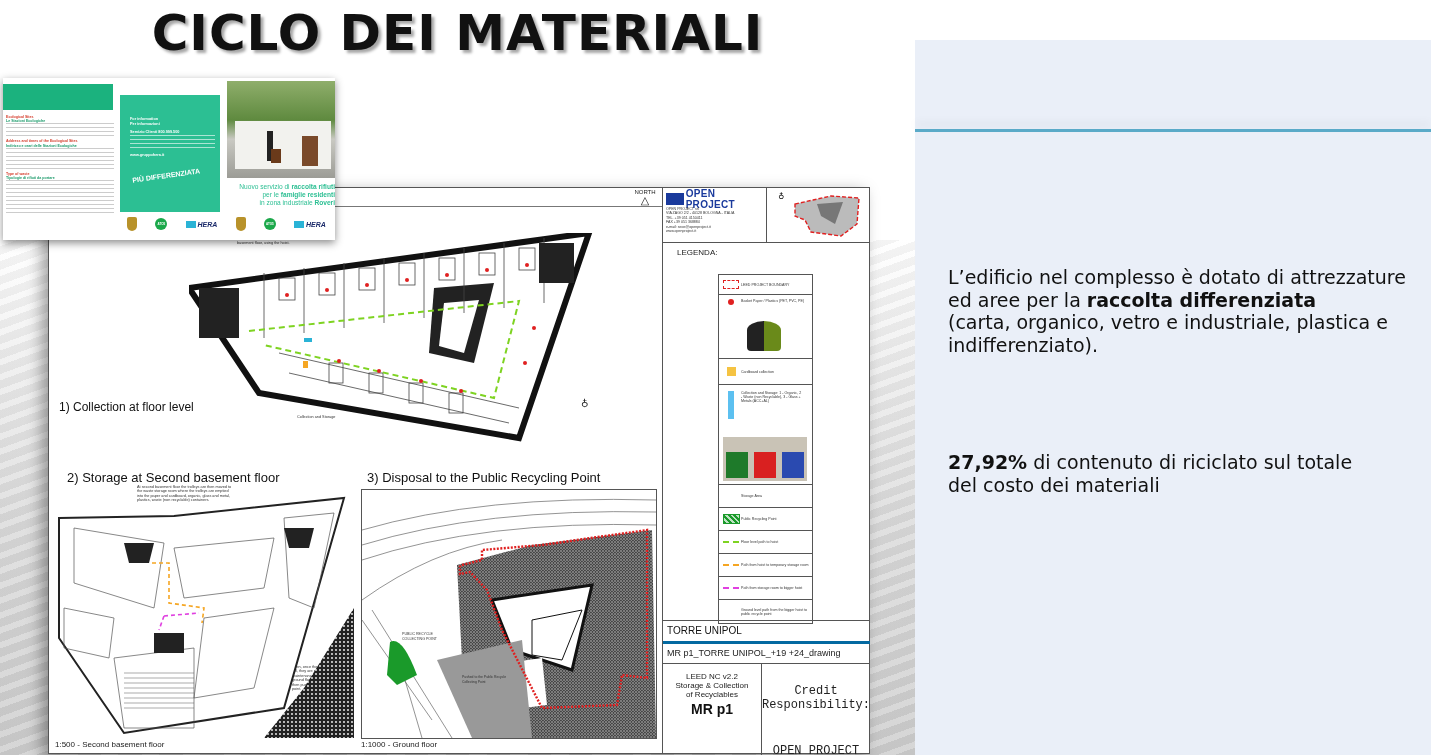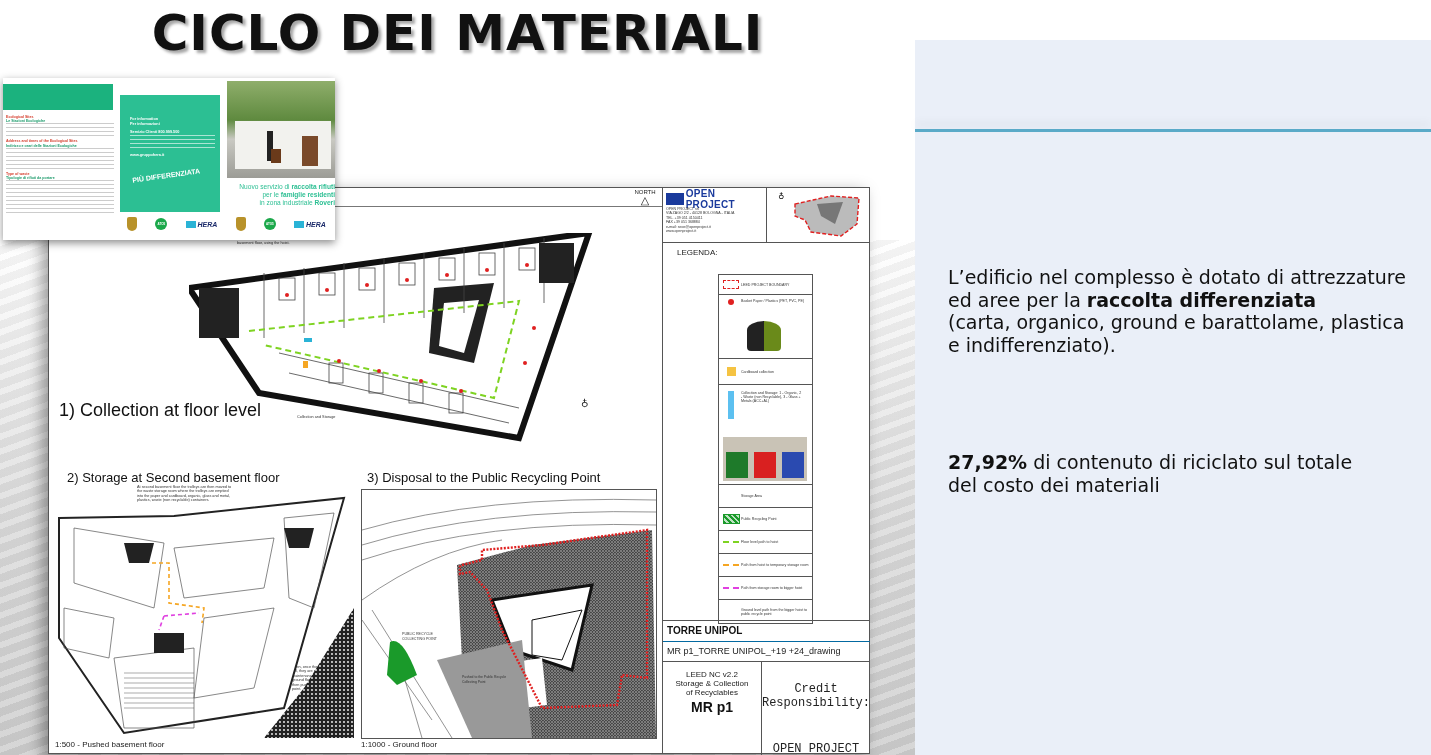--- a/index.html
+++ b/index.html
@@ -26,21 +26,21 @@
   .logo .mark{width:18px;height:12px;background:#1a3a9c;}
   .logo .name{font-family:"Liberation Sans",sans-serif;font-weight:bold;font-size:10px;color:#1a3a9c;margin-left:2px;letter-spacing:.3px;}
   .addr{position:absolute;left:3px;top:19px;font-family:"Liberation Sans",sans-serif;font-size:3.6px;line-height:4.4px;color:#333;width:98px;}
   .keyplan{position:absolute;left:103px;top:0;width:104px;height:54px;border-bottom:1px solid #555;}
   .legenda-label{position:absolute;left:14px;top:60px;font-family:"Liberation Sans",sans-serif;font-size:8px;color:#222;}
   .legend-table{position:absolute;left:55px;top:86px;width:93px;border:1px solid #555;}
   .lg-row{border-bottom:1px solid #555;position:relative;display:flex;align-items:center;font-family:"Liberation Sans",sans-serif;font-size:3.6px;color:#333;padding:0 2px;box-sizing:border-box;}
   .lg-row:last-child{border-bottom:none;}
   .lg-sym{width:20px;flex:0 0 20px;display:flex;justify-content:center;align-items:center;}
   .proj-box{position:absolute;left:0;top:432px;width:207px;border-top:1px solid #555;}
-  .proj-title{height:20px;border-bottom:1px solid #0369a1;font-family:"Liberation Sans",sans-serif;font-weight:bold;font-size:10px;line-height:20px;padding-left:4px;color:#111;}
+  .proj-title{height:20px;border-bottom:3px solid #0369a1;font-family:"Liberation Sans",sans-serif;font-weight:normal;font-size:10px;line-height:20px;padding-left:4px;color:#111;}
   .proj-file{height:19px;border-bottom:1px solid #555;font-family:"Liberation Sans",sans-serif;font-size:9px;line-height:19px;padding-left:4px;color:#222;}
   .proj-bottom{display:flex;height:93px;}
   .pb-left{width:115px;border-right:1px solid #555;text-align:center;font-family:"Liberation Sans",sans-serif;font-size:8px;color:#222;padding-top:8px;box-sizing:border-box;}
   .pb-right{flex:1;text-align:center;font-family:Liberation Mono, monospace;font-size:12px;color:#222;padding-top:8px;box-sizing:border-box;margin-top:12px;}
   .mr{font-weight:bold;font-size:14px;color:#111;display:block;margin-top:2px;}
   .plan-label{position:absolute;font-family:"Liberation Sans",sans-serif;color:#111;}
   .plan-box{position:absolute;border:1px solid #555;overflow:hidden;background:#fff;}
   .scale{position:absolute;font-family:"Liberation Sans",sans-serif;font-size:8px;color:#222;}
   .note{position:absolute;font-family:"Liberation Sans",sans-serif;font-size:3.8px;line-height:4.4px;color:#333;}
   
@@ -64,36 +64,36 @@
 <body>
 
 <div class="bg-photo"></div>
 
 <div class="title">CICLO DEI MATERIALI</div>
 
 <div class="right-panel">
   <div class="rp-rule" style="top:89px;"></div>
   <div class="rp-text" style="top:226px;width:460px;">
     <span>L’edificio nel complesso è dotato di attrezzature ed aree per la </span><b>raccolta differenziata</b><br>
-    <span>(carta, organico, ground e barattolame, plastica e indifferenziato).</span>
+    <span>(carta, organico, vetro e industriale, plastica e indifferenziato).</span>
   </div>
   <div class="rp-text" style="top:411px;width:420px;">
     <b>27,92%</b><span> di contenuto di riciclato sul totale del costo dei materiali</span>
   </div>
   <div class="rp-rule" style="top:741px;"></div>
 </div>
 
 <div class="sheet">
   <div class="sheet-top"></div>
   <div class="north">
     <span>NORTH</span>
     <span class="arrow">△</span>
   </div>
 
-  <div class="plan-label" style="left:10px;top:212px;font-size:18px;">1) Collection at floor level</div>
+  <div class="plan-label" style="left:10px;top:212px;font-size:12px;">1) Collection at floor level</div>
   <div class="note" style="left:188px;top:53px;width:110px;">basement floor, using the hoist.</div>
   <div class="note" style="left:248px;top:227px;width:60px;">Collection and Storage</div>
   <svg style="position:absolute;left:140px;top:45px;" width="420" height="210" viewBox="0 0 420 210">
     <polygon points="0,55 400,0 330,205 70,160" fill="#fff" stroke="#111" stroke-width="6"></polygon>
     <polygon points="245,55 305,50 285,130 240,120" fill="#222"></polygon>
     <polygon points="255,70 290,67 275,120 250,113" fill="#fff"></polygon>
     <g stroke="#444" stroke-width="0.8" fill="none">
       <path d="M75,40 V105 M115,35 V100 M155,30 V95 M195,25 V90 M235,20 V85 M275,15 V80 M315,10 V75 M355,5 V70"></path>
       <path d="M90,120 L330,175 M100,140 L320,190"></path>
       <rect x="90" y="45" width="16" height="22"></rect>
@@ -153,21 +153,21 @@
     </g>
     <polygon points="70,55 100,55 95,75 75,75" fill="#222"></polygon>
     <polygon points="230,40 260,40 255,60 235,60" fill="#222"></polygon>
     <rect x="100" y="145" width="30" height="20" fill="#222"></rect>
     <g stroke="#555" stroke-width="0.5">
         <path d="M70,185 H140 M70,190 H140 M70,195 H140 M70,200 H140 M70,205 H140 M70,210 H140 M70,215 H140 M70,220 H140"></path>
       </g>
     <path d="M98,75 H115 V115 L150,120 L148,135" stroke="#f5a623" stroke-width="1.6" stroke-dasharray="4,3" fill="none"></path>
     <path d="M110,128 L145,125 M110,128 L105,142" stroke="#e040e0" stroke-width="1.6" stroke-dasharray="4,3" fill="none"></path>
   </svg>
-  <div class="scale" style="left:6px;top:552px;">1:500 - Pushed basement floor</div>
+  <div class="scale" style="left:6px;top:552px;">1:500 - Second basement floor</div>
 
   <div class="plan-label" style="left:318px;top:282px;font-size:13px;">3) Disposal to the Public Recycling Point</div>
   <div class="plan-box" style="left:312px;top:301px;width:294px;height:248px;">
     <svg width="294" height="248" viewBox="0 0 294 248">
       <defs>
         <pattern id="gravel" width="3" height="3" patternUnits="userSpaceOnUse">
             <rect width="3" height="3" fill="#444"></rect>
             <circle cx="1" cy="1" r="0.7" fill="#ddd"></circle>
             <circle cx="2.3" cy="2.2" r="0.5" fill="#bbb"></circle>
           </pattern>

